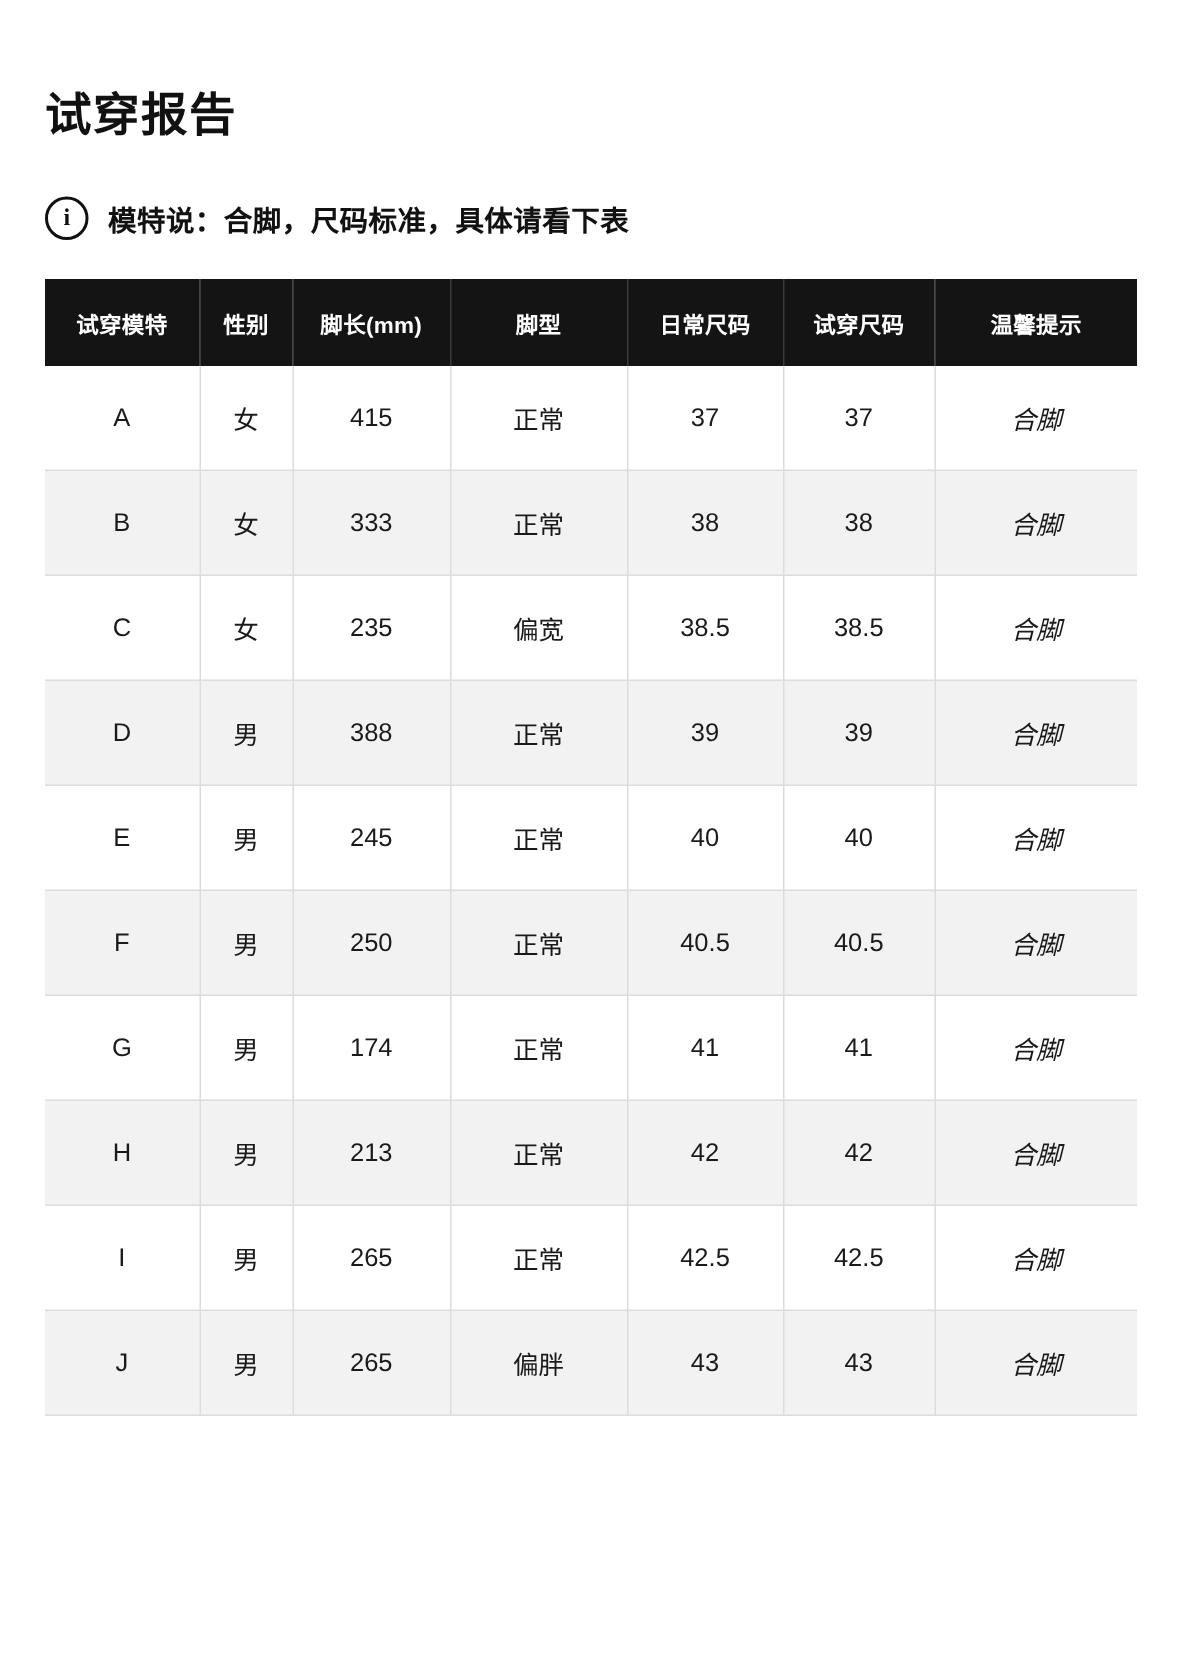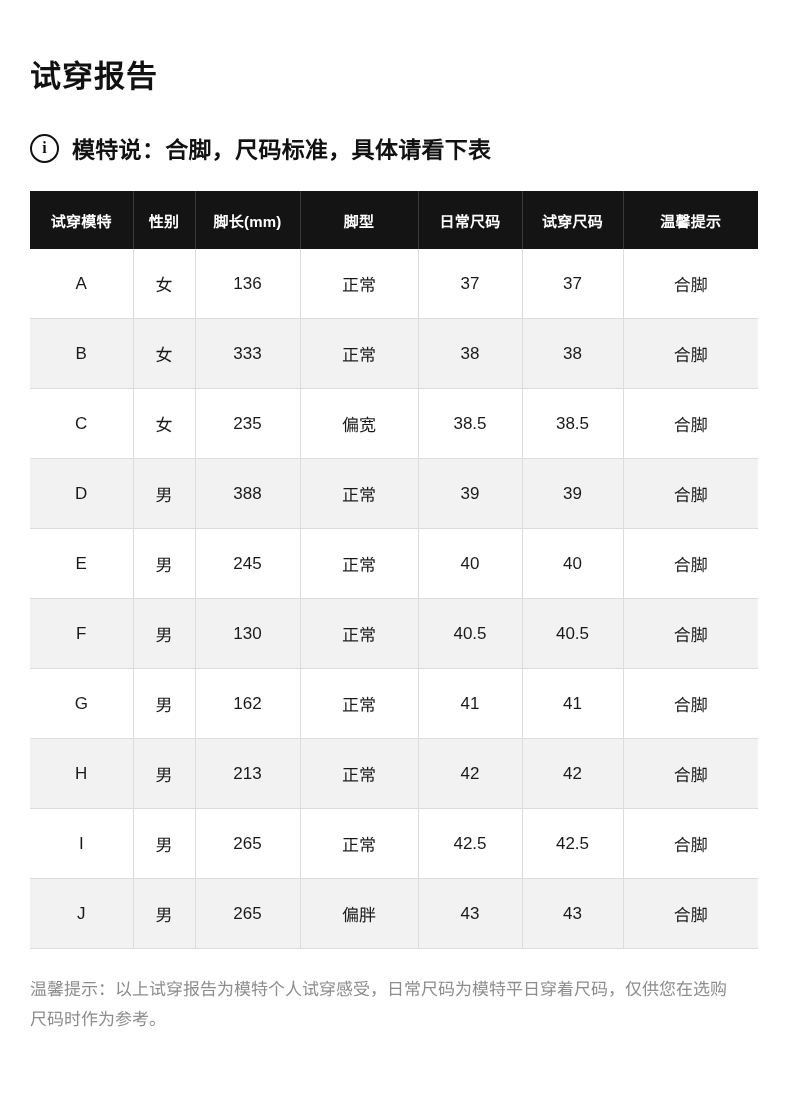--- a/index.html
+++ b/index.html
@@ -45,21 +45,21 @@
     justify-content: center;
     font-size: 16px;
     font-weight: bold;
     font-family: "Liberation Serif", serif;
     flex: 0 0 auto;
     margin-right: 13px;
     line-height: 1;
     color: #111111;
   }
   .note-text {
-    font-size: 23px;
+    font-size: 19px;
     font-weight: bold;
     color: #111111;
     letter-spacing: 0.3px;
   }
   table.fit-table {
     border-collapse: collapse;
     width: 728px;
     table-layout: fixed;
     font-size: 16px;
   }
@@ -80,20 +80,21 @@
     height: 67px;
     text-align: center;
     border-right: 1px solid #dcdcdc;
     border-bottom: 1px solid #dcdcdc;
     font-size: 17px;
     color: #1a1a1a;
     font-weight: normal;
   }
   table.fit-table td:last-child {
     border-right: none;
+    font-style: italic;
   }
   table.fit-table tbody tr:nth-child(even) td {
     background: #f2f2f2;
   }
   table.fit-table tbody tr:nth-child(odd) td {
     background: #ffffff;
   }
   table.fit-table td.cjk {
     font-size: 17px;
   }
@@ -147,21 +148,21 @@
         <th>脚型</th>
         <th>日常尺码</th>
         <th>试穿尺码</th>
         <th>温馨提示</th>
       </tr>
     </thead>
     <tbody>
       <tr>
         <td>A</td>
         <td class="cjk">女</td>
-        <td>136</td>
+        <td>415</td>
         <td class="cjk">正常</td>
         <td>37</td>
         <td class="tried-size">37</td>
         <td class="cjk">合脚</td>
       </tr>
       <tr>
         <td>B</td>
         <td class="cjk">女</td>
         <td>333</td>
         <td class="cjk">正常</td>
@@ -192,30 +193,30 @@
         <td class="cjk">男</td>
         <td>245</td>
         <td class="cjk">正常</td>
         <td>40</td>
         <td class="tried-size">40</td>
         <td class="cjk">合脚</td>
       </tr>
       <tr>
         <td>F</td>
         <td class="cjk">男</td>
-        <td>130</td>
+        <td>250</td>
         <td class="cjk">正常</td>
         <td>40.5</td>
         <td class="tried-size">40.5</td>
         <td class="cjk">合脚</td>
       </tr>
       <tr>
         <td>G</td>
         <td class="cjk">男</td>
-        <td>162</td>
+        <td>174</td>
         <td class="cjk">正常</td>
         <td>41</td>
         <td class="tried-size">41</td>
         <td class="cjk">合脚</td>
       </tr>
       <tr>
         <td>H</td>
         <td class="cjk">男</td>
         <td>213</td>
         <td class="cjk">正常</td>
@@ -237,15 +238,14 @@
         <td class="cjk">男</td>
         <td>265</td>
         <td class="cjk">偏胖</td>
         <td>43</td>
         <td class="tried-size">43</td>
         <td class="cjk">合脚</td>
       </tr>
     </tbody>
   </table>
 
-  <p class="tip">温馨提示：以上试穿报告为模特个人试穿感受，日常尺码为模特平日穿着尺码，仅供您在选购尺码时作为参考。</p>
 
 </div>
 
 </body></html>

